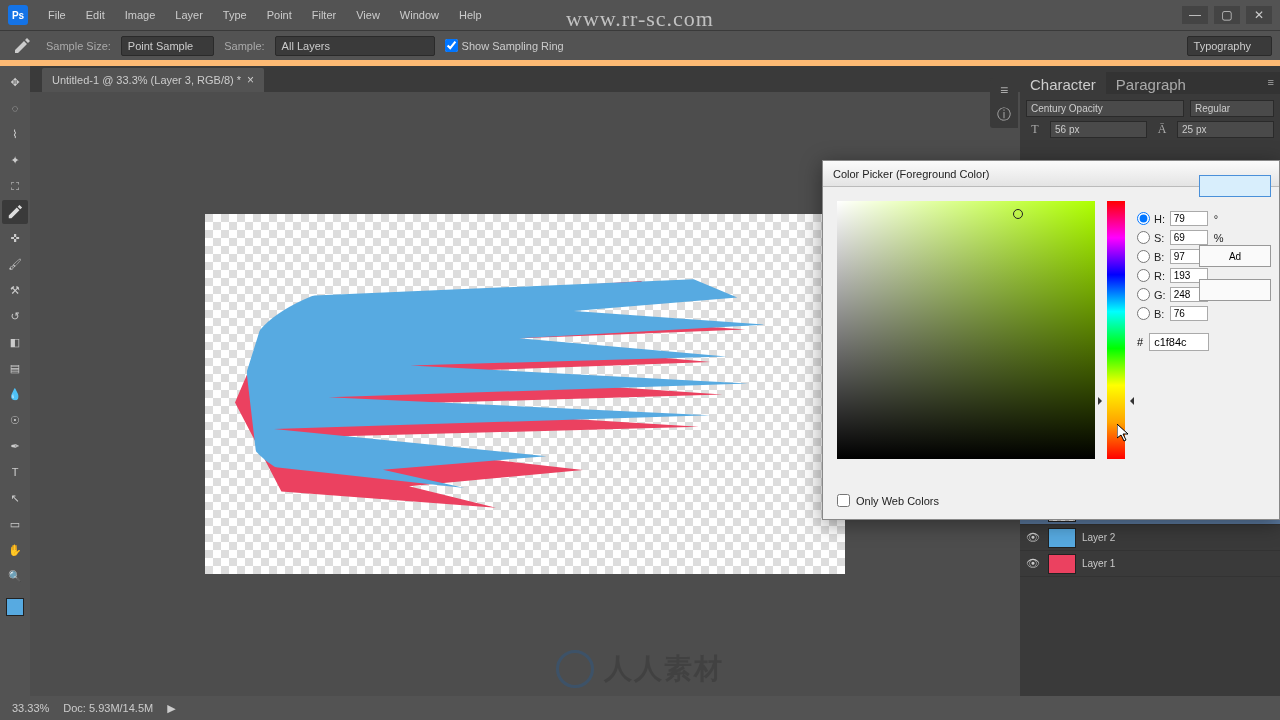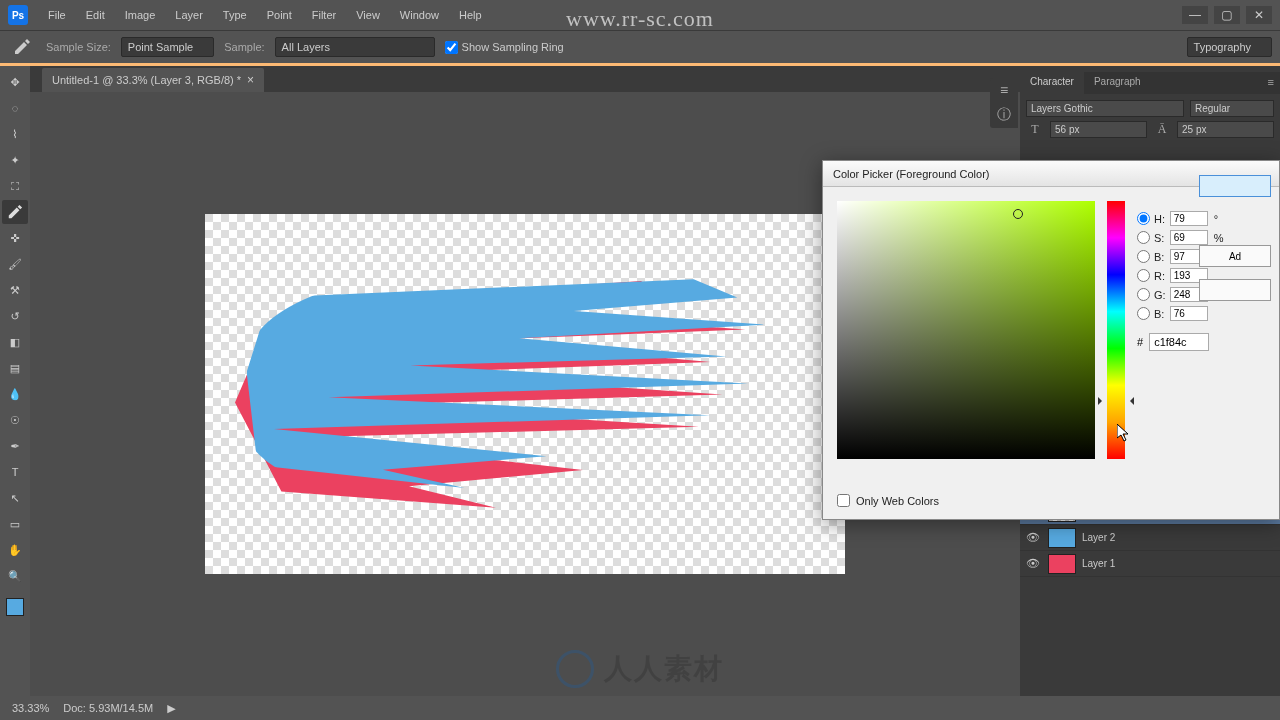--- a/index.html
+++ b/index.html
@@ -6,21 +6,21 @@
 body { width: 1280px; height: 720px; background: #535353; overflow: hidden; position: relative; }
 
 
 .menubar { height: 30px; background: #535353; display: flex; align-items: center; padding: 0 8px; }
 .ps-logo { width: 20px; height: 20px; background: #1473e6; border-radius: 3px; display: flex; align-items: center; justify-content: center; color: #fff; font-weight: bold; font-size: 10px; margin-right: 10px; }
 .menu-item { color: #ccc; padding: 6px 10px; cursor: default; }
 .window-controls { margin-left: auto; display: flex; gap: 6px; }
 .wc-btn { width: 26px; height: 18px; background: #444; color: #ccc; display: flex; align-items: center; justify-content: center; font-size: 12px; }
 
 
-.options-bar { height: 36px; background: #535353; border-top: 1px solid #3a3a3a; border-bottom: 3px solid #fdba74; display: flex; align-items: center; padding: 0 8px; gap: 10px; }
+.options-bar { height: 36px; background: #535353; border-top: 1px solid #3a3a3a; border-bottom: 6px solid #fdba74; display: flex; align-items: center; padding: 0 8px; gap: 10px; }
 .options-bar .tool-icon { width: 28px; height: 28px; display:flex; align-items:center; justify-content:center; }
 .opt-label { color: #aaa; font-size: 11px; }
 .opt-select { background: #3a3a3a; color: #ccc; border: 1px solid #2a2a2a; padding: 3px 20px 3px 6px; border-radius: 2px; }
 .opt-check { display: flex; align-items: center; gap: 4px; color: #ccc; }
 .opt-right { margin-left: auto; }
 
 
 .tabbar { height: 26px; background: #3a3a3a; display: flex; align-items: flex-end; padding-left: 42px; }
 .doc-tab { background: #535353; color: #ccc; padding: 5px 10px; display: flex; align-items: center; gap: 6px; font-size: 11px; border-radius: 2px 2px 0 0; }
 .tab-close { font-size: 12px; }
@@ -38,21 +38,21 @@
 .tool { width: 26px; height: 24px; display: flex; align-items: center; justify-content: center; color: #ccc; border-radius: 2px; }
 .tool.active { background: #3a3a3a; }
 .fg-swatch { width: 18px; height: 18px; background: #57aae1; border: 1px solid #222; margin-top: 8px; }
 
 
 .panels-right { position: absolute; top: 72px; right: 0; width: 260px; bottom: 24px; background: #3a3a3a; display: flex; flex-direction: column; }
 .dock-icons { position:absolute; left:-30px; top:6px; width:28px; background:#3a3a3a; border-radius:3px 0 0 3px; padding:4px 0; display:flex; flex-direction:column; align-items:center; gap:8px; }
 .dock-icons span { color:#aaa; font-size:14px; }
 
 .panel-tabs { display: flex; background: #333; height: 22px; }
-.panel-tab { padding: 4px 10px; color: #aaa; font-size: 10px; }
+.panel-tab { padding: 4px 10px; color: #aaa; font-size: 15px; }
 .panel-tab.active { background: #3a3a3a; color: #ccc; }
 .panel-menu { margin-left:auto; padding:4px 6px; color:#aaa; }
 
 .char-panel { padding: 6px; display:flex; flex-wrap:wrap; gap:4px; }
 .char-select { flex:1; background:#4a4a4a; color:#ccc; border:1px solid #2a2a2a; padding:2px 4px; font-size:10px; min-width:60px; }
 .char-row { display:flex; width:100%; gap:6px; align-items:center; }
 .char-icon { color:#aaa; font-size:12px; width:18px; text-align:center; font-family: serif; }
 
 .layers-panel { margin-top: 280px; flex: 1; display: flex; flex-direction: column; }
 .layer-filter-row { display:flex; align-items:center; padding: 4px 6px; gap:4px; }
@@ -201,21 +201,21 @@
     <span>≡</span>
     <span>ⓘ</span>
   </div>
   <div class="panel-tabs">
     <div class="panel-tab active">Character</div>
     <div class="panel-tab">Paragraph</div>
     <div class="panel-menu">≡</div>
   </div>
   <div class="char-panel">
     <div class="char-row">
-      <div class="char-select" style="flex:2">Layers Gothic</div>
+      <div class="char-select" style="flex:2">Century Opacity</div>
       <div class="char-select">Regular</div>
     </div>
     <div class="char-row">
       <span class="char-icon">T</span>
       <div class="char-select">56 px</div>
       <span class="char-icon">Ā</span>
       <div class="char-select">25 px</div>
     </div>
   </div>
 

